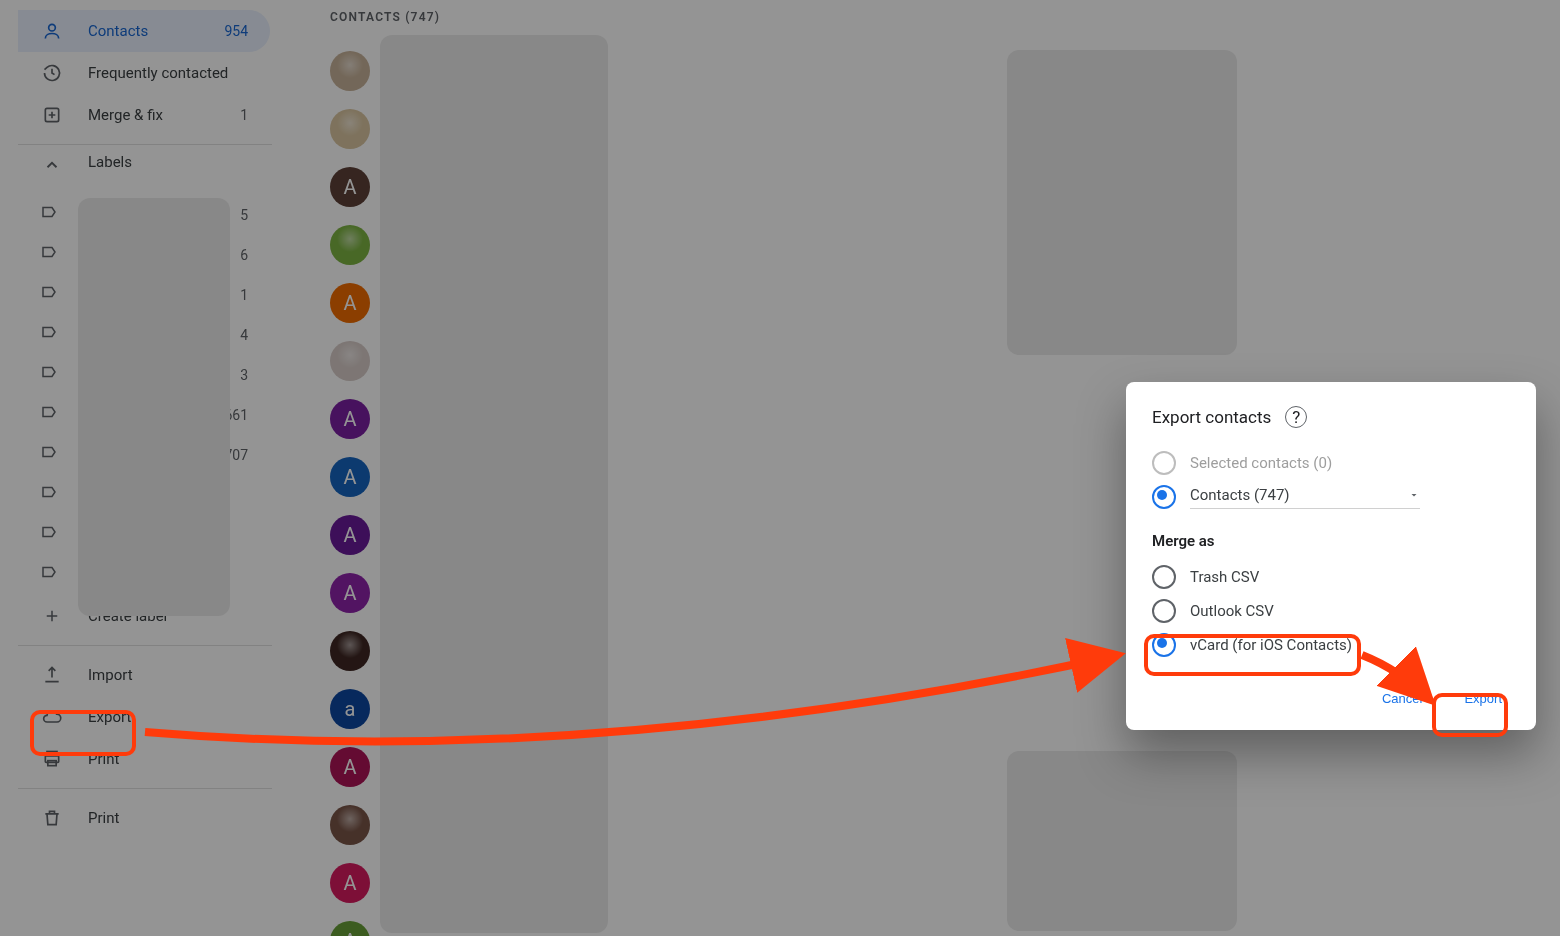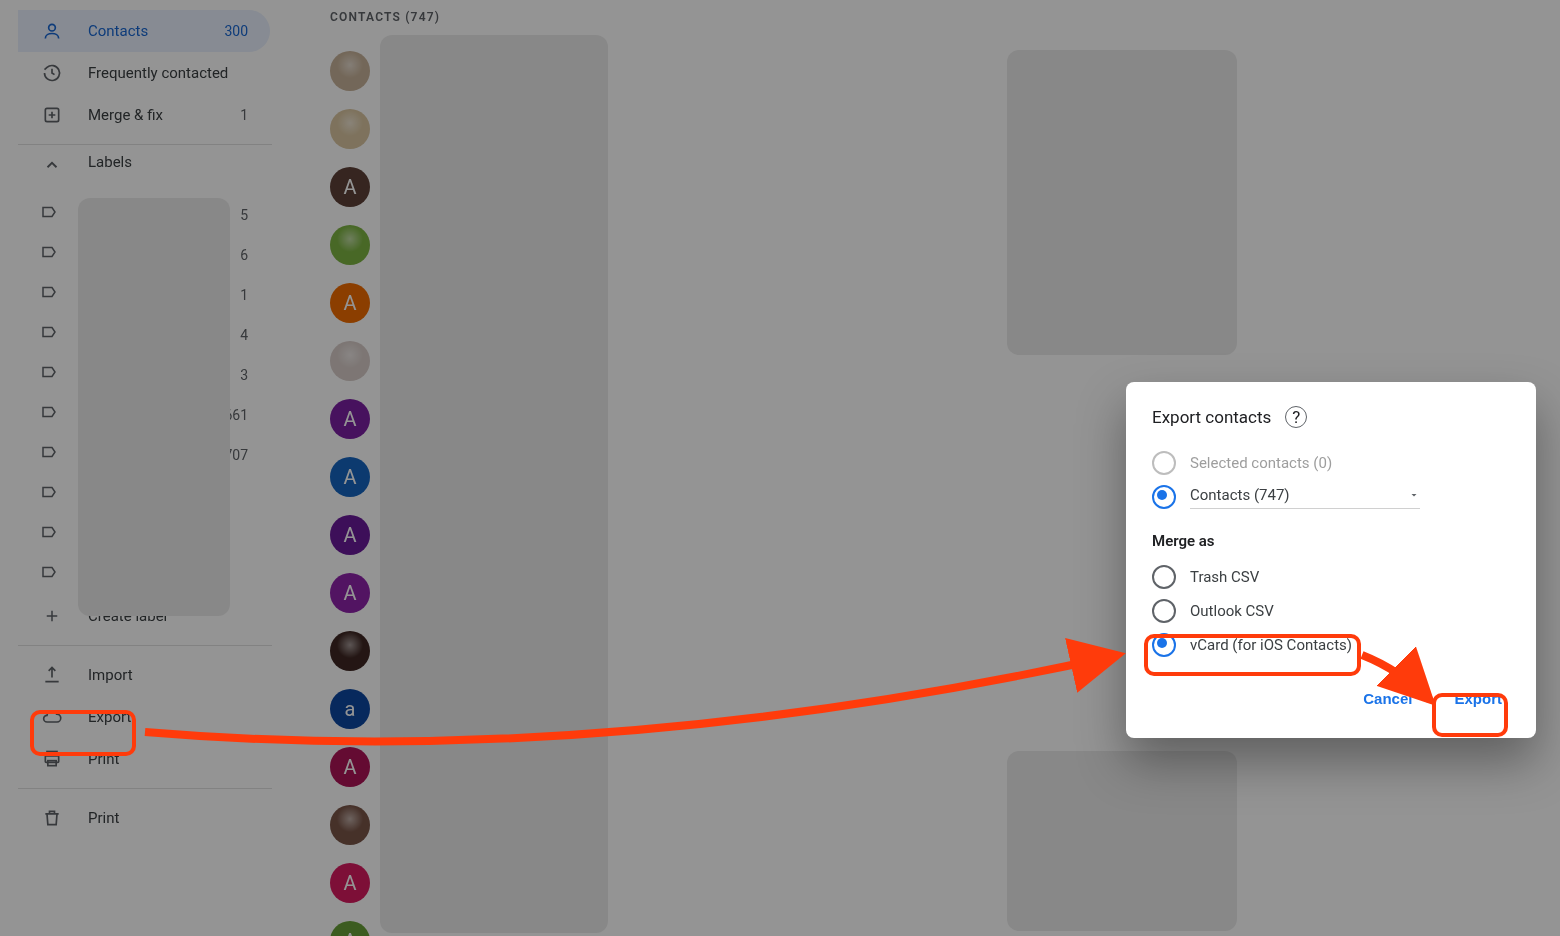--- a/index.html
+++ b/index.html
@@ -27,36 +27,36 @@
   
   .list{position:absolute;left:330px;top:0;right:0;height:100%;}
   .list-head{font-size:12px;letter-spacing:1.2px;color:#5f6368;font-weight:600;padding:10px 0 18px 0;}
   .crow{display:flex;align-items:center;height:58px;}
   .avatar{width:40px;height:40px;border-radius:50%;display:flex;align-items:center;justify-content:center;font-size:20px;color:#fff;font-weight:400;}
   .blur1{position:absolute;left:380px;top:35px;width:228px;height:898px;background:#ebebeb;border-radius:12px;}
   .blur2{position:absolute;left:1007px;top:50px;width:230px;height:305px;background:#ebebeb;border-radius:12px;}
   .blur3{position:absolute;left:1007px;top:751px;width:230px;height:180px;background:#ebebeb;border-radius:12px;}
 
   
-  .dialog{position:absolute;left:1126px;top:382px;width:410px;background:#fff;border-radius:8px;box-shadow:0 24px 48px rgba(0,0,0,0.35);z-index:10;padding:24px 0 12px 0;}
+  .dialog{position:absolute;left:1126px;top:382px;width:410px;background:#fff;border-radius:8px;box-shadow:0 24px 48px rgba(0,0,0,0.35);z-index:10;padding:24px 0 4px 0;}
   .dlg-title{display:flex;align-items:center;padding:0 26px 18px 26px;}
   .dlg-title span{font-size:17px;color:#202124;}
   .help{width:20px;height:20px;border:1.5px solid #5f6368;border-radius:50%;margin-left:14px;display:flex;align-items:center;justify-content:center;font-size:13px;color:#5f6368;}
   .radio-row{display:flex;align-items:center;padding:0 26px;height:34px;}
   .radio{width:20px;height:20px;border:2px solid #5f6368;border-radius:50%;margin-right:14px;position:relative;flex-shrink:0;}
   .radio.sel{border-color:#1a73e8;}
   .radio.sel::after{content:"";position:absolute;left:3px;top:3px;width:10px;height:10px;background:#1a73e8;border-radius:50%;}
   .radio.dis{border-color:#bdbdbd;}
   .rlabel{font-size:15px;color:#3c4043;}
   .rlabel.dis{color:#9e9e9e;}
   .drop{display:flex;align-items:center;border-bottom:1px solid #d0d0d0;flex:1;max-width:230px;padding-bottom:4px;}
   .drop .arr{margin-left:auto;color:#5f6368;}
   .sect{font-size:15px;font-weight:600;color:#202124;padding:18px 26px 10px 26px;}
   .actions{display:flex;justify-content:flex-end;gap:10px;padding:18px 18px 10px 0;}
-  .btn{height:36px;padding:0 16px;border:none;background:none;border-radius:4px;font-size:15px;font-weight:700;cursor:pointer;}
+  .btn{height:36px;padding:0 16px;border:none;background:none;border-radius:4px;font-size:13px;font-weight:400;cursor:pointer;}
   .btn.cancel{color:#1a73e8;}
   .btn.export{color:#1a73e8;}
 
   
   .hl{position:absolute;border:4px solid #ff3b0b;border-radius:10px;z-index:20;pointer-events:none;}
   svg.arrow{position:absolute;z-index:20;pointer-events:none;}
 
   svg{display:block;}
 </style>
 </head>
@@ -66,21 +66,21 @@
 
   <div class="sidebar">
     <div class="nav-item active">
       <span class="icon">
         <svg width="20" height="20" viewBox="0 0 24 24" fill="none" stroke="currentColor" stroke-width="2">
             <circle cx="12" cy="8" r="4"></circle>
             <path d="M4 21c0-4 4-6 8-6s8 2 8 6"></path>
           </svg>
       </span>
       <span class="lbl">Contacts</span>
-      <span class="count">300</span>
+      <span class="count">954</span>
     </div>
     <div class="nav-item">
       <span class="icon">
         <svg width="20" height="20" viewBox="0 0 24 24" fill="none" stroke="currentColor" stroke-width="2">
             <path d="M3 12a9 9 0 1 0 3-6.7L3 8"></path>
             <path d="M12 7v5l3 2"></path>
           </svg>
       </span>
       <span class="lbl">Frequently contacted</span>
     </div>

